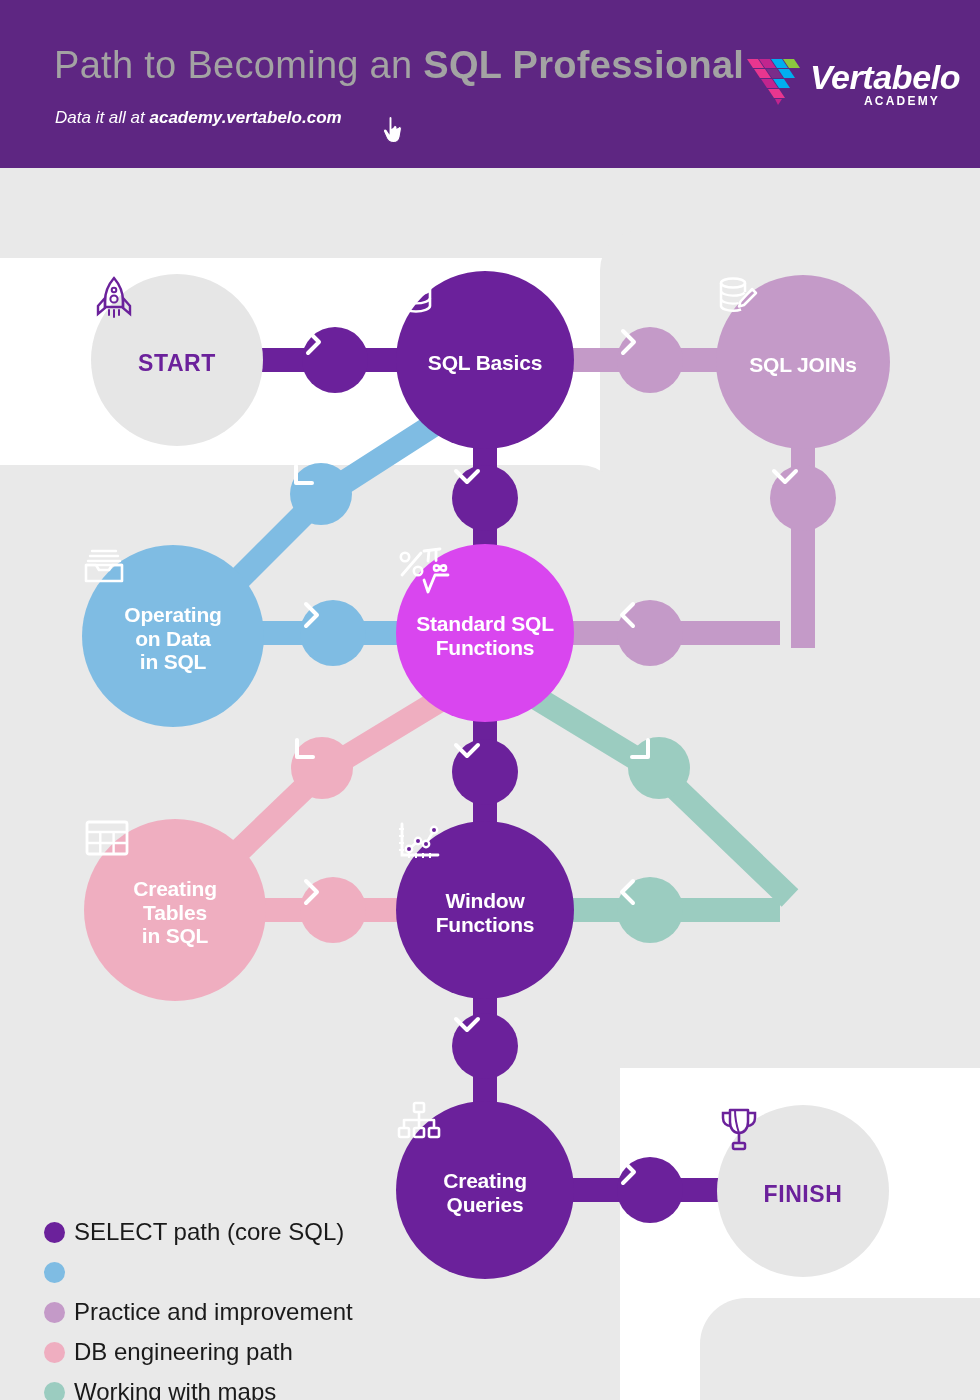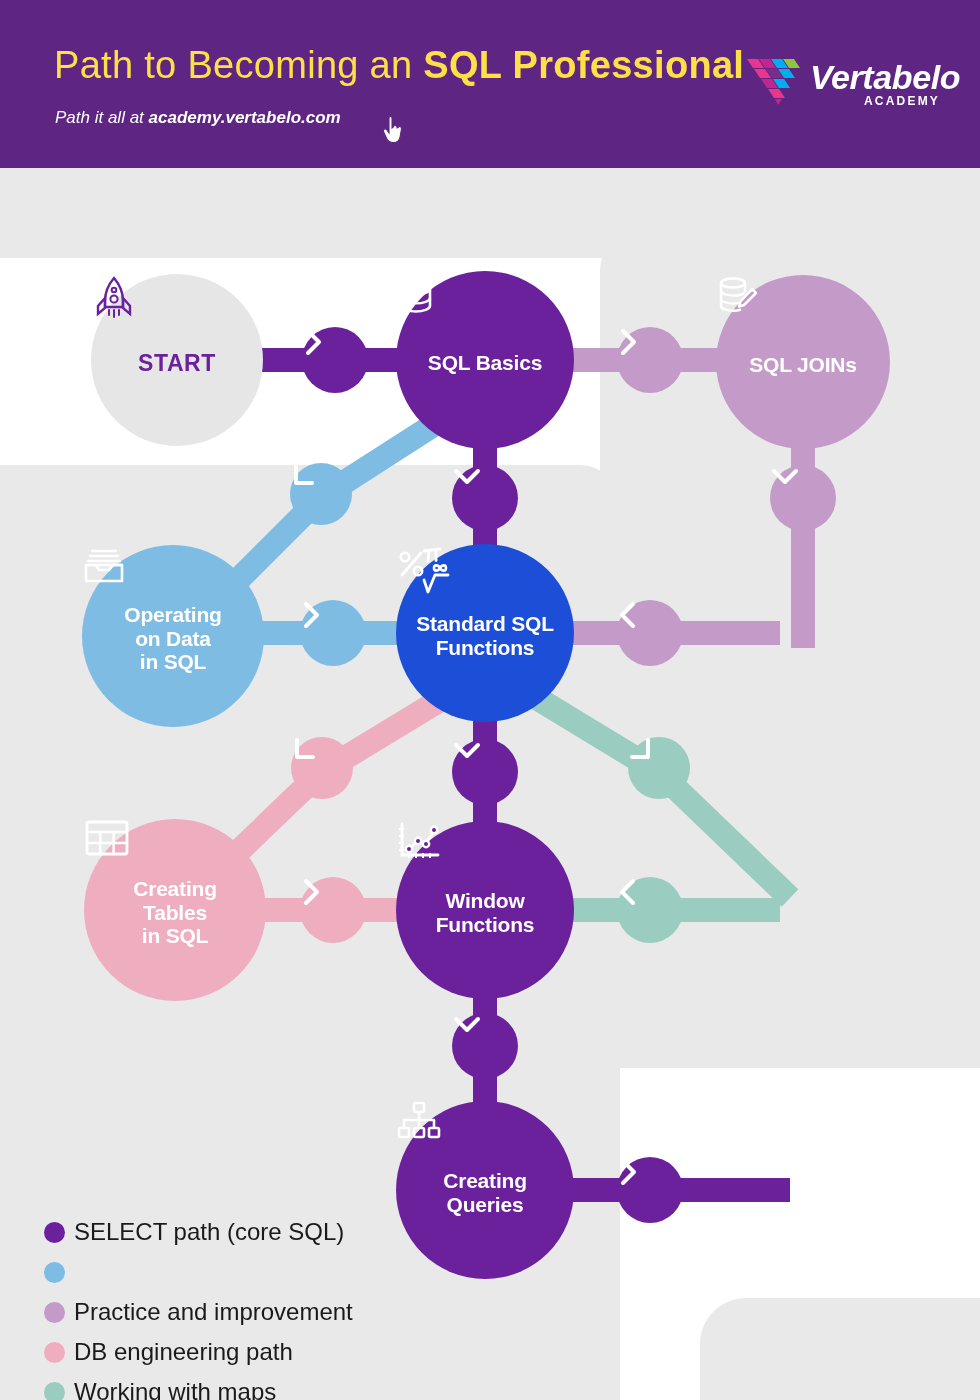--- a/index.html
+++ b/index.html
@@ -1,21 +1,21 @@
 <!DOCTYPE html>
 <html><head>
 <meta charset="utf-8">
 <style>
   html,body{margin:0;padding:0;background:#fff;}
   body{width:980px;height:1400px;position:relative;overflow:hidden;
        font-family:"Liberation Sans",sans-serif;}
 
   
   #header{position:absolute;left:0;top:0;width:980px;height:168px;background:#5E2682;}
-  #header-title{position:absolute;left:54px;top:44px;font-size:38px;color:#fde047;
+  #header-title{position:absolute;left:54px;top:44px;font-size:38px;color:#a3a3a3;
       font-weight:300;letter-spacing:.3px;white-space:nowrap;}
   #header-title b{font-weight:700;}
   #header-sub{position:absolute;left:55px;top:108px;font-size:17px;color:#fff;
       font-style:italic;white-space:nowrap;}
   #header-sub b{font-weight:700;font-style:italic;}
   #cursor-icon{position:absolute;left:382px;top:114px;width:22px;height:30px;}
   #logo{position:absolute;left:744px;top:52px;width:190px;height:66px;}
   #logo-mark{position:absolute;left:0;top:4px;width:62px;height:56px;}
   #logo-word{position:absolute;left:66px;top:6px;font-size:34px;color:#fff;
       font-weight:700;font-style:italic;letter-spacing:-.4px;}
@@ -48,21 +48,21 @@
            font-family:"Liberation Sans",sans-serif;}
 </style>
 </head>
 <body>
 
 <div id="header">
   <div id="header-title">
     <span>Path to Becoming an </span><b>SQL Professional</b>
   </div>
   <div id="header-sub">
-    <span>Path it all at </span><b>academy.vertabelo.com</b>
+    <span>Data it all at </span><b>academy.vertabelo.com</b>
   </div>
   <svg id="cursor-icon" viewBox="0 0 22 30">
     <path d="M7 4 C7 1.8 10 1.8 10 4 L10 14 L11 13.5 C11.6 10.5 15.5 11 15 14
              L16 13.6 C17.4 11.6 20 12.8 19.4 15.3 L18.2 22.4 C17.6 26 15.4 28.6 11.6 28.6
              C7.6 28.6 5.2 26.4 4.2 23.4 L1.6 17.8 C0.7 15.4 3.4 13.8 4.8 15.8 L7 19 Z" fill="#fff" stroke="#5E2682" stroke-width="1.1"></path>
   </svg>
   <div id="logo">
     <svg id="logo-mark" viewBox="0 0 62 56">
       <g>
         <polygon points="3,3 14,3 20,12 9,12" fill="#E8368F"></polygon>
@@ -167,21 +167,21 @@
     <svg class="ic" width="44" height="42" viewBox="0 0 44 42">
       <path d="M10 6 L34 6 M8 11 L36 11 M6 16 L38 16" stroke="#fff" stroke-width="2.4" stroke-linecap="round"></path>
       <path d="M4 20 L40 20 L40 36 L4 36 Z" fill="none" stroke="#fff" stroke-width="2.6" stroke-linejoin="round"></path>
       <path d="M4 20 L14 20 L17 25 L27 25 L30 20 L40 20" fill="none" stroke="#fff" stroke-width="2.6" stroke-linejoin="round"></path>
     </svg>
     <div class="lbl" style="white-space:pre-line">Operating
 on Data
 in SQL</div>
   </div>
 
-  <div class="node" style="left:396px;top:376px;width:178px;height:178px;background:#1d4ed8;">
+  <div class="node" style="left:396px;top:376px;width:178px;height:178px;background:#d946ef;">
     <svg class="ic" width="58" height="52" viewBox="0 0 58 52">
 
       <circle cx="9" cy="13" r="4.2" fill="none" stroke="#fff" stroke-width="2.6"></circle>
       <circle cx="22" cy="27" r="4.2" fill="none" stroke="#fff" stroke-width="2.6"></circle>
       <line x1="25" y1="9" x2="6" y2="31" stroke="#fff" stroke-width="2.8" stroke-linecap="round"></line>
 
       <path d="M28 7 L44 5" stroke="#fff" stroke-width="2.8" stroke-linecap="round"></path>
       <path d="M33 6.5 L32 17" stroke="#fff" stroke-width="2.8" stroke-linecap="round"></path>
       <path d="M40 5.8 L40 16.5" stroke="#fff" stroke-width="2.8" stroke-linecap="round"></path>
 
@@ -229,20 +229,31 @@
       <rect x="18" y="2" width="10" height="9" rx="1.4" fill="none" stroke="#fff" stroke-width="2.6"></rect>
       <rect x="3" y="27" width="10" height="9" rx="1.4" fill="none" stroke="#fff" stroke-width="2.6"></rect>
       <rect x="18" y="27" width="10" height="9" rx="1.4" fill="none" stroke="#fff" stroke-width="2.6"></rect>
       <rect x="33" y="27" width="10" height="9" rx="1.4" fill="none" stroke="#fff" stroke-width="2.6"></rect>
       <path d="M23 11 L23 19 M8 27 L8 19 L38 19 L38 27 M23 19 L23 27" fill="none" stroke="#fff" stroke-width="2.6" stroke-linejoin="round"></path>
     </svg>
     <div class="lbl" style="white-space:pre-line">Creating
 Queries</div>
   </div>
 
+  <div class="node endpoint" style="left:717px;top:937px;width:172px;height:172px;background:#E6E6E6;">
+    <svg class="ic" width="44" height="50" viewBox="0 0 44 50">
+      <path d="M13 5 L31 5 L31 17 C31 24 27 28 22 28 C17 28 13 24 13 17 Z" fill="none" stroke="#6B219B" stroke-width="2.5" stroke-linejoin="round"></path>
+      <path d="M13 8 L6 8 L6 13 C6 18 9.5 21 13.5 21" fill="none" stroke="#6B219B" stroke-width="2.5"></path>
+      <path d="M31 8 L38 8 L38 13 C38 18 34.5 21 30.5 21" fill="none" stroke="#6B219B" stroke-width="2.5"></path>
+      <path d="M18 5 C18 14 20 22 22 28" fill="none" stroke="#6B219B" stroke-width="2"></path>
+      <line x1="22" y1="28" x2="22" y2="38" stroke="#6B219B" stroke-width="2.6"></line>
+      <rect x="16" y="38" width="12" height="6" rx="1.4" fill="none" stroke="#6B219B" stroke-width="2.5"></rect>
+    </svg>
+    <div class="lbl">FINISH</div>
+  </div>
 
   <div class="conn" style="left:302px;top:159px;width:66px;height:66px;background:#6B219B;">
     <svg width="22" height="30" viewBox="0 0 22 30">
       <polyline points="6,4 17,15 6,26" fill="none" stroke="#fff" stroke-width="4" stroke-linecap="round" stroke-linejoin="round"></polyline>
     </svg>
   </div>
 
   <div class="conn" style="left:617px;top:159px;width:66px;height:66px;background:#C49AC8;">
     <svg width="22" height="30" viewBox="0 0 22 30">
       <polyline points="6,4 17,15 6,26" fill="none" stroke="#fff" stroke-width="4" stroke-linecap="round" stroke-linejoin="round"></polyline>

